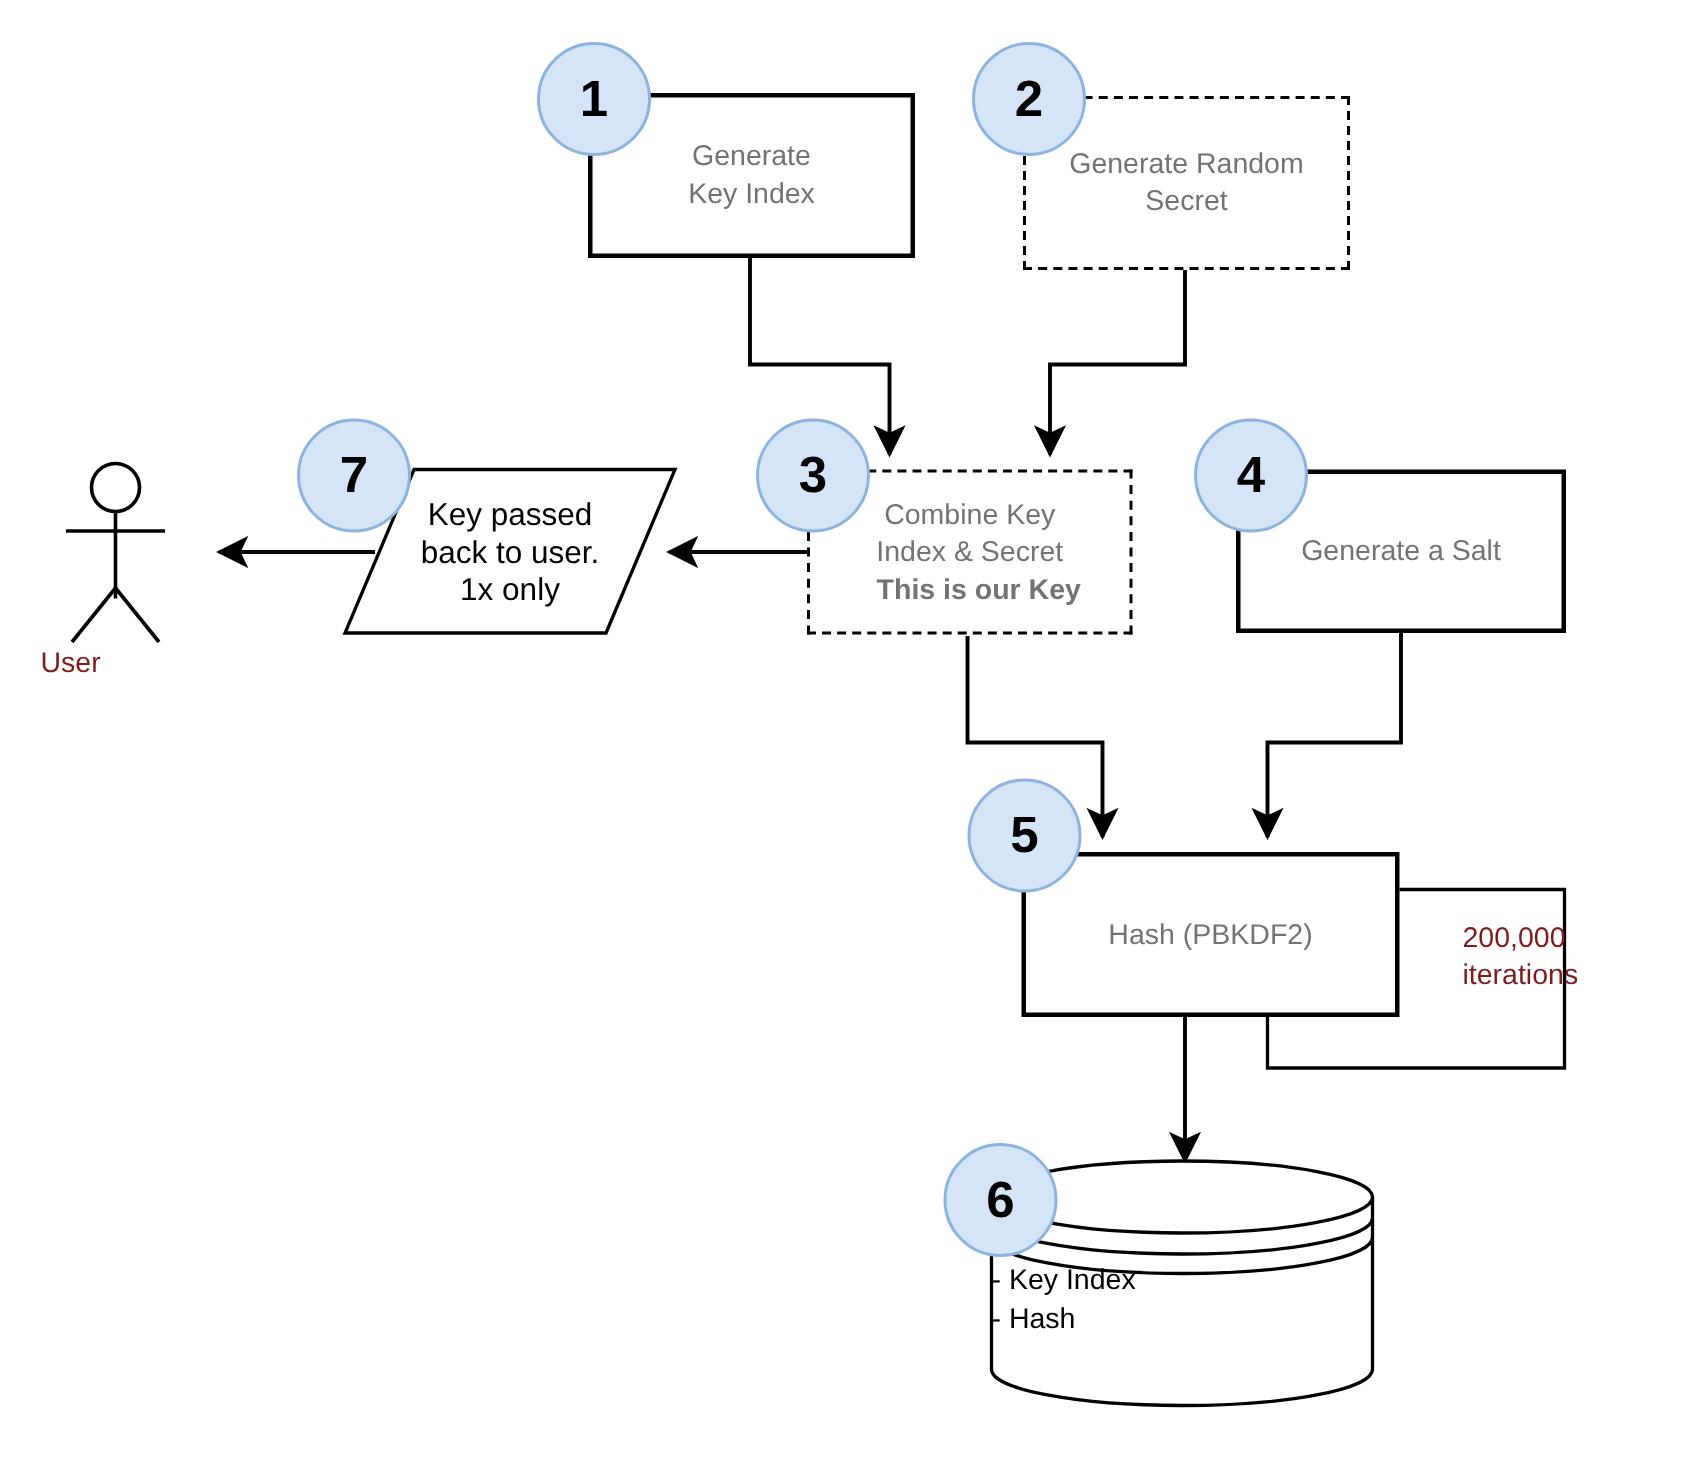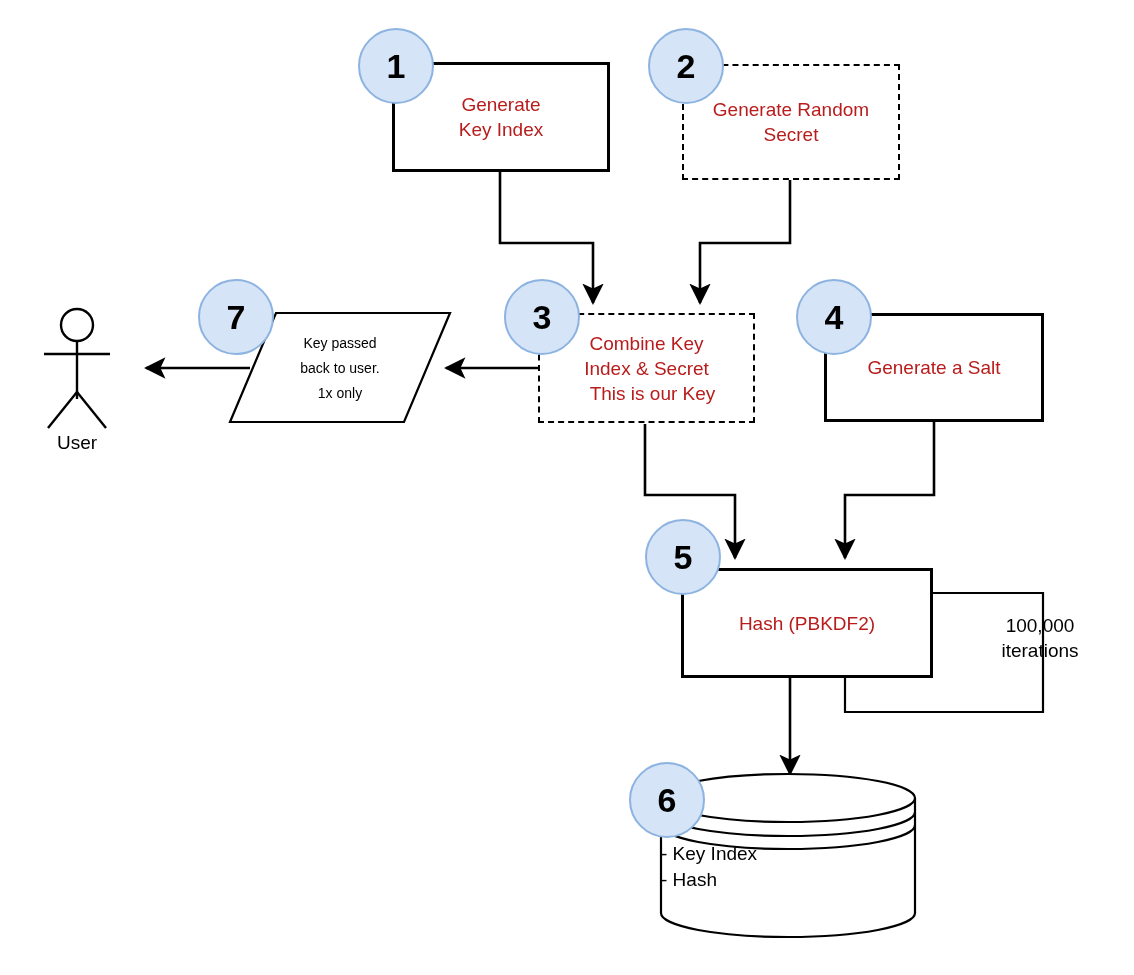--- a/index.html
+++ b/index.html
@@ -24,72 +24,71 @@
     width: 1134px;
     height: 975px;
   }
   .node {
     position: absolute;
     box-sizing: border-box;
     display: flex;
     align-items: center;
     justify-content: center;
     text-align: center;
-    color: #b91c1c;
+    color: #737373;
     font-size: 19px;
     line-height: 25px;
   }
   .box-solid {
     border: 3px solid #000000;
     background: #ffffff;
   }
   .box-dashed {
     border: 2px dashed #000000;
     background: #ffffff;
   }
   .node .txt {
     padding: 0 6px;
   }
   .bold-line {
-    font-weight: normal;
+    font-weight: bold;
     margin-left: 12px;
   }
   .step-circle {
     position: absolute;
     border-radius: 50%;
     background: #d6e4f7;
     border: 2px solid #8db3e0;
     display: flex;
     align-items: center;
     justify-content: center;
     font-size: 34px;
     font-weight: bold;
     color: #000000;
     box-sizing: border-box;
     z-index: 6;
   }
   .label-free {
     position: absolute;
     font-size: 19px;
     line-height: 25px;
-    color: #000000;
-    text-align: center;
+    color: #7f1d1d;
   }
   .db-text {
     position: absolute;
     font-size: 19px;
     line-height: 26px;
     color: #000000;
     z-index: 5;
   }
   .shape-text {
     position: absolute;
     z-index: 5;
     text-align: center;
-    font-size: 14px;
+    font-size: 21px;
     line-height: 25px;
     color: #000000;
   }
 </style>
 </head>
 <body>
 
 <div id="canvas">
 
   <svg class="layer" viewBox="0 0 1134 975">
@@ -190,21 +189,21 @@
     <div>back to user.</div>
     <div>1x only</div>
   </div>
 
   <div class="db-text" style="left:661px; top:841px; width:254px;">
     <div>- Key Index</div>
     <div>- Hash</div>
   </div>
 
   <div class="label-free" style="left:975px; top:613px; width:130px;">
-    <div>100,000</div>
+    <div>200,000</div>
     <div>iterations</div>
   </div>
 
   <div class="label-free" style="left:27px; top:430px; width:100px;">
     <div>User</div>
   </div>
 
   <div class="step-circle" style="left:358px; top:28px; width:76px; height:76px;">
     <span>1</span>
   </div>

